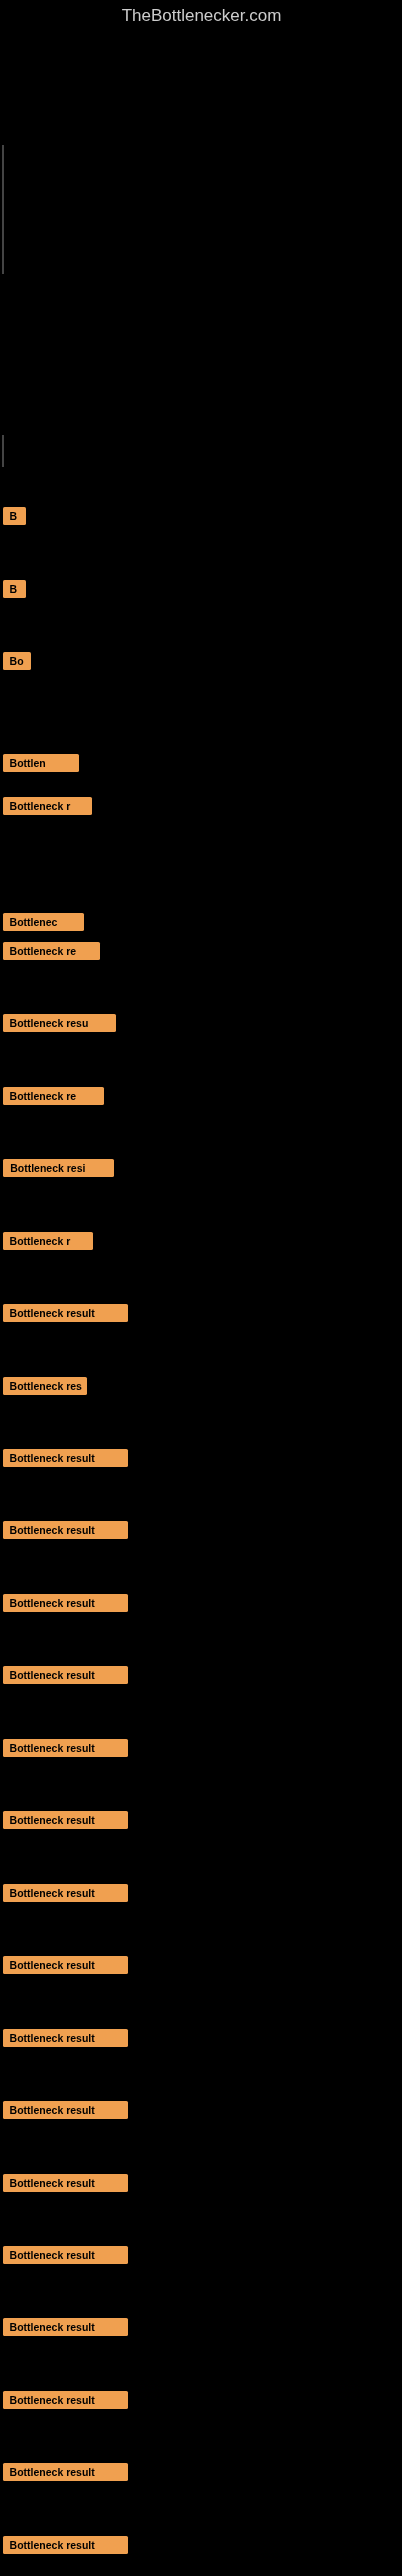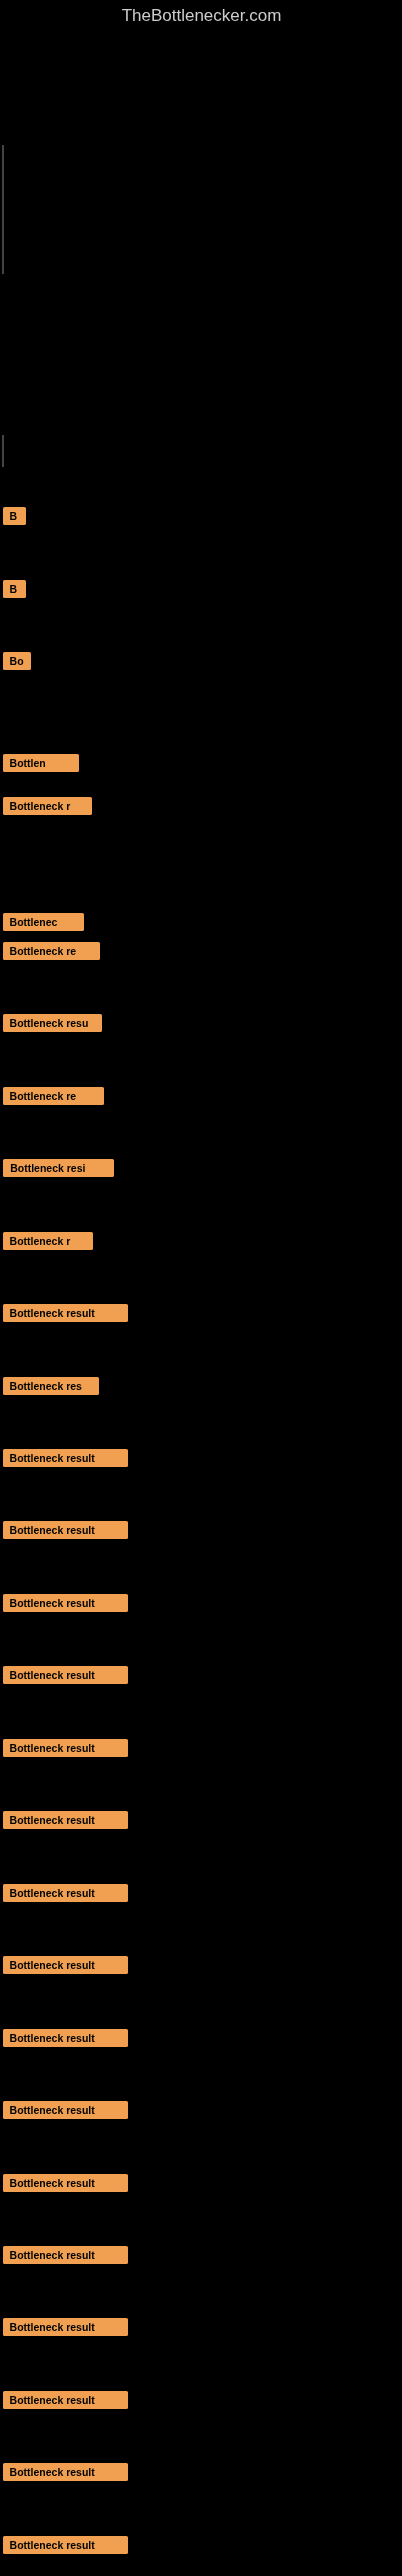--- a/index.html
+++ b/index.html
@@ -60,26 +60,26 @@
 <div class="left-bar left-bar-mid"></div>
 
 <div id="items-container">
     <div class="bottleneck-item" style="top: 507px; width: 22.5px; overflow: hidden; white-space: nowrap;">B</div>
     <div class="bottleneck-item" style="top: 580px; width: 22.5px; overflow: hidden; white-space: nowrap;">B</div>
     <div class="bottleneck-item" style="top: 652px; width: 28px; overflow: hidden; white-space: nowrap;">Bo</div>
     <div class="bottleneck-item" style="top: 725px; width: 76px; overflow: hidden; white-space: nowrap; margin-top: 29px;">Bottlen</div>
     <div class="bottleneck-item" style="top: 797px; width: 89px; overflow: hidden; white-space: nowrap;">Bottleneck r</div>
     <div class="bottleneck-item" style="top: 869px; width: 81px; overflow: hidden; white-space: nowrap; margin-top: 44px;">Bottlenec</div>
     <div class="bottleneck-item" style="top: 942px; width: 97px; overflow: hidden; white-space: nowrap;">Bottleneck re</div>
-    <div class="bottleneck-item" style="top: 1014px; width: 99px; overflow: hidden; white-space: nowrap;">Bottleneck resu</div>
+    <div class="bottleneck-item" style="top: 1014px; width: 113px; overflow: hidden; white-space: nowrap;">Bottleneck resu</div>
     <div class="bottleneck-item" style="top: 1087px; width: 101px; overflow: hidden; white-space: nowrap;">Bottleneck re</div>
     <div class="bottleneck-item" style="top: 1159px; width: 111px; overflow: hidden; white-space: nowrap; padding-left: 7px;">Bottleneck resi</div>
     <div class="bottleneck-item" style="top: 1232px; width: 90px; overflow: hidden; white-space: nowrap;">Bottleneck r</div>
     <div class="bottleneck-item" style="top: 1304px; width: 125px; overflow: hidden; white-space: nowrap;">Bottleneck result</div>
-    <div class="bottleneck-item" style="top: 1377px; width: 96px; overflow: hidden; white-space: nowrap;">Bottleneck res</div>
+    <div class="bottleneck-item" style="top: 1377px; width: 84px; overflow: hidden; white-space: nowrap;">Bottleneck res</div>
     <div class="bottleneck-item" style="top: 1449px; width: 125px; overflow: hidden; white-space: nowrap;">Bottleneck result</div>
     <div class="bottleneck-item" style="top: 1521px; width: 125px; overflow: hidden; white-space: nowrap;">Bottleneck result</div>
     <div class="bottleneck-item" style="top: 1594px; width: 125px; overflow: hidden; white-space: nowrap;">Bottleneck result</div>
     <div class="bottleneck-item" style="top: 1666px; width: 125px; overflow: hidden; white-space: nowrap;">Bottleneck result</div>
     <div class="bottleneck-item" style="top: 1739px; width: 125px; overflow: hidden; white-space: nowrap;">Bottleneck result</div>
     <div class="bottleneck-item" style="top: 1811px; width: 125px; overflow: hidden; white-space: nowrap;">Bottleneck result</div>
     <div class="bottleneck-item" style="top: 1884px; width: 125px; overflow: hidden; white-space: nowrap;">Bottleneck result</div>
     <div class="bottleneck-item" style="top: 1956px; width: 125px; overflow: hidden; white-space: nowrap;">Bottleneck result</div>
     <div class="bottleneck-item" style="top: 2029px; width: 125px; overflow: hidden; white-space: nowrap;">Bottleneck result</div>
     <div class="bottleneck-item" style="top: 2101px; width: 125px; overflow: hidden; white-space: nowrap;">Bottleneck result</div>

